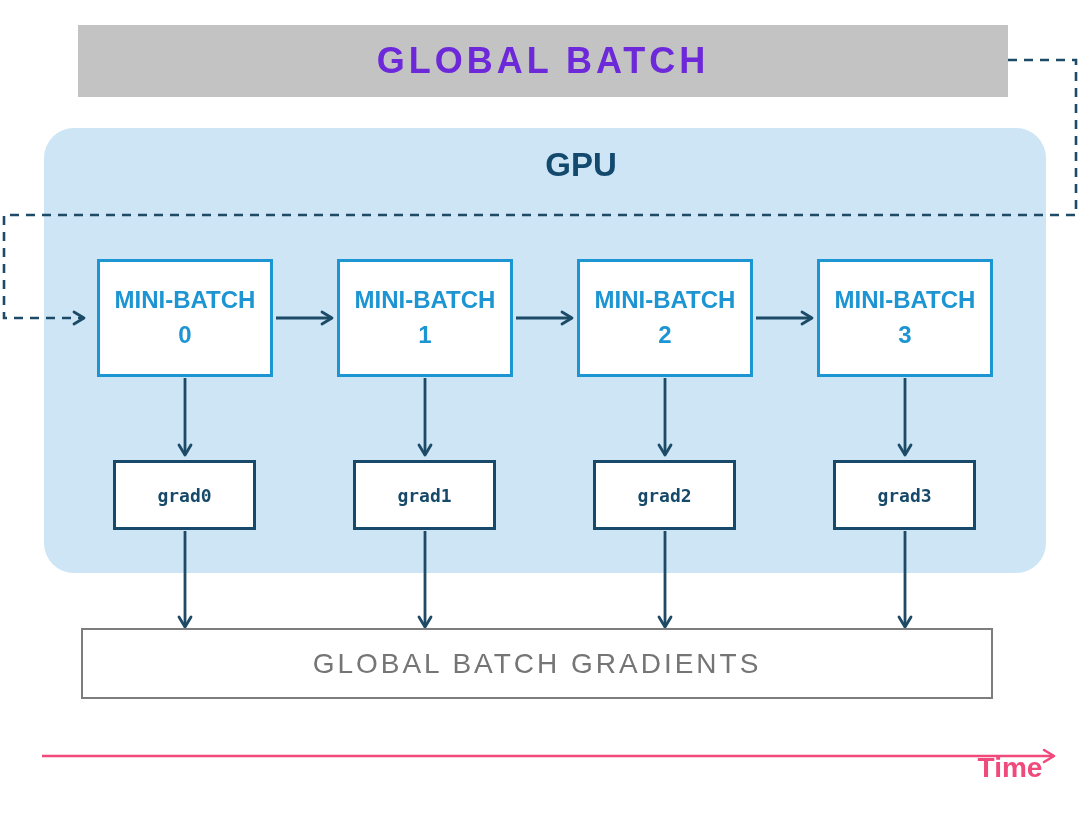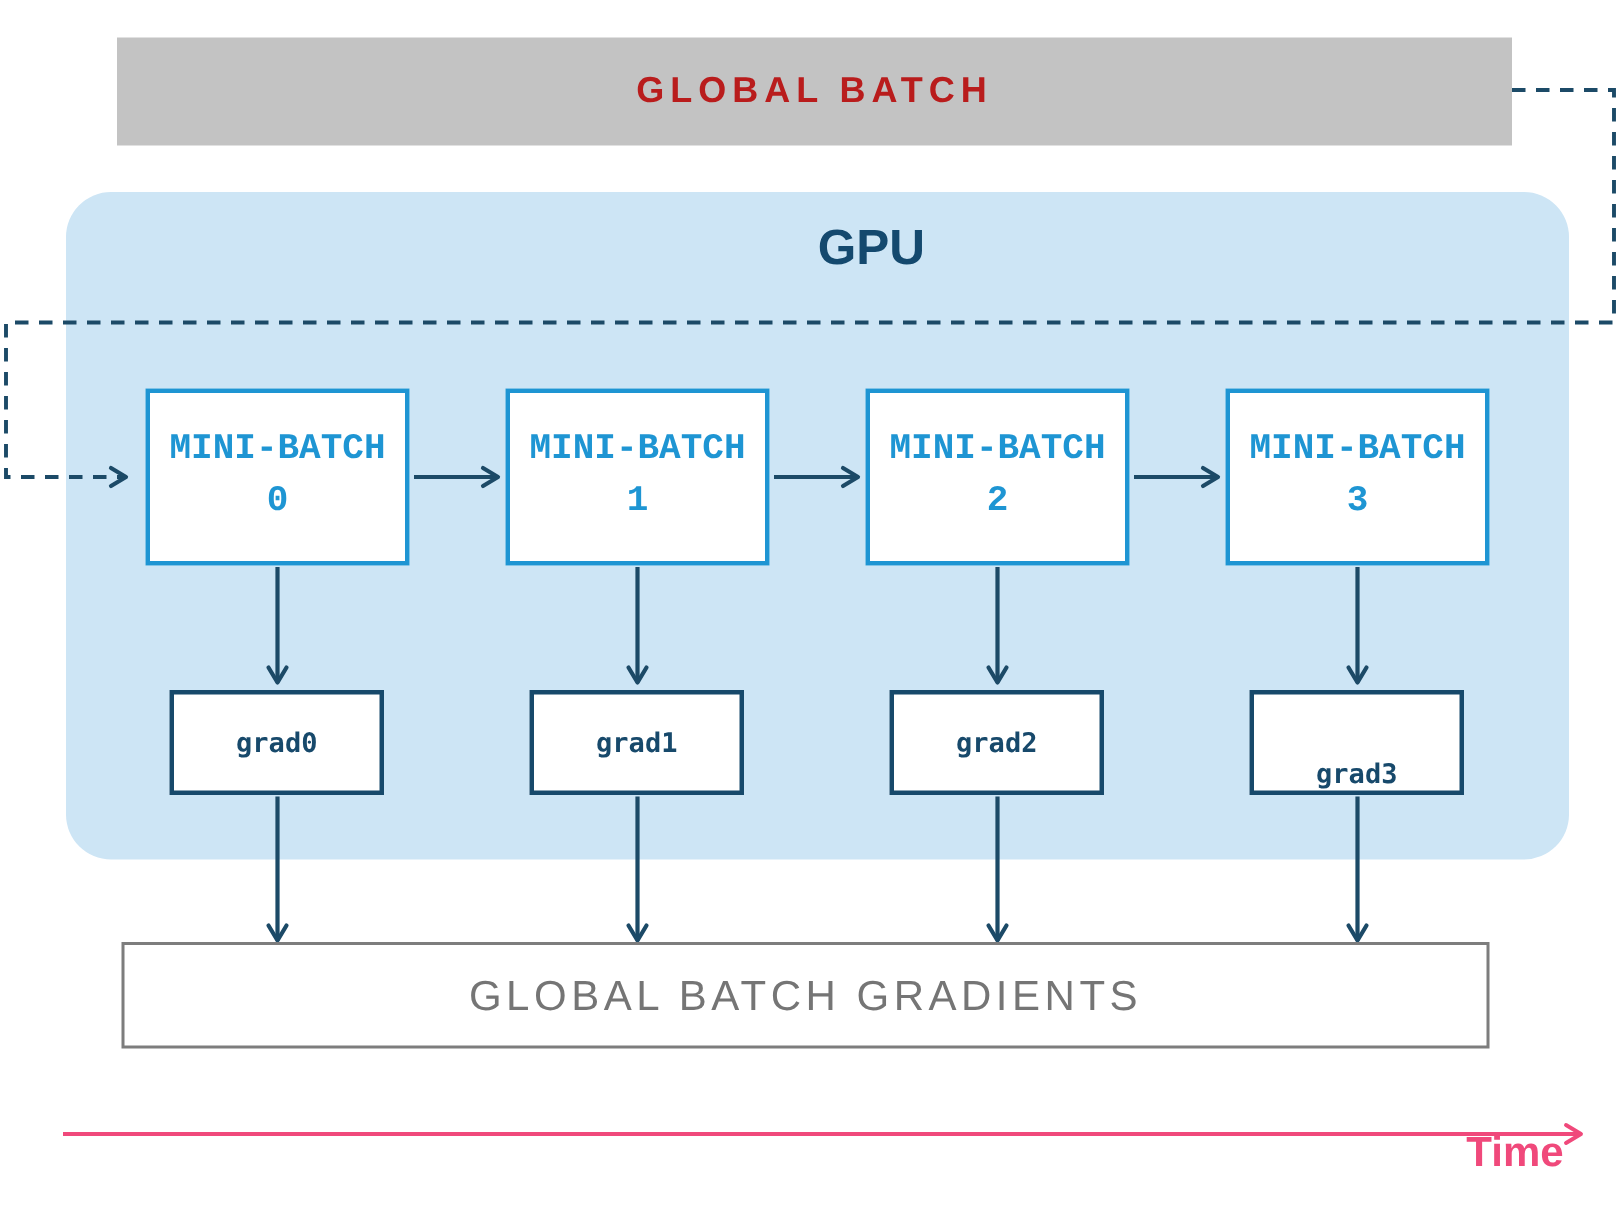--- a/index.html
+++ b/index.html
@@ -15,22 +15,22 @@
     background: #ffffff;
     overflow: hidden;
   }
   
   .global-batch-bar {
     position: absolute;
     left: 78px; top: 25px;
     width: 930px; height: 72px;
     background: #c3c3c3;
     display: flex; align-items: center; justify-content: center;
-    color: #b91c1c;
-    font-size: 24px; font-weight: bold; letter-spacing: 4px;
+    color: #6d28d9;
+    font-size: 36px; font-weight: bold; letter-spacing: 4px;
     z-index: 2;
   }
   
   .gpu-container {
     position: absolute;
     left: 44px; top: 128px;
     width: 1002px; height: 445px;
     background: #cde5f5;
     border-radius: 30px;
     z-index: 1;
@@ -57,21 +57,21 @@
   .mini-batch {
     position: absolute;
     top: 259px;
     width: 176px; height: 118px;
     box-sizing: border-box;
     background: #ffffff;
     border: 3px solid #1e95d3;
     display: flex; flex-direction: column;
     align-items: center; justify-content: center;
     color: #1e95d3;
-    font-family: Liberation Mono, monospace;
+    font-family: Liberation Sans, sans-serif;
     font-size: 24px; font-weight: bold;
     line-height: 1.45;
     z-index: 4;
     text-align: center;
   }
   .mb0 { left: 97px; }
   .mb1 { left: 337px; }
   .mb2 { left: 577px; }
   .mb3 { left: 817px; }
   
@@ -84,21 +84,21 @@
     border: 3px solid #17496b;
     display: flex; align-items: center; justify-content: center;
     color: #17496b;
     font-family: "DejaVu Sans Mono", monospace;
     font-size: 18px; font-weight: bold;
     z-index: 4;
   }
   .g0 { left: 113px; }
   .g1 { left: 353px; }
   .g2 { left: 593px; }
-  .g3 { left: 833px; align-items: flex-end; }
+  .g3 { left: 833px; }
   
   .gbg-box {
     position: absolute;
     left: 81px; top: 628px;
     width: 912px; height: 71px;
     box-sizing: border-box;
     background: #ffffff;
     border: 2.5px solid #7d7d7d;
     display: flex; align-items: center; justify-content: center;
     color: #757575;

